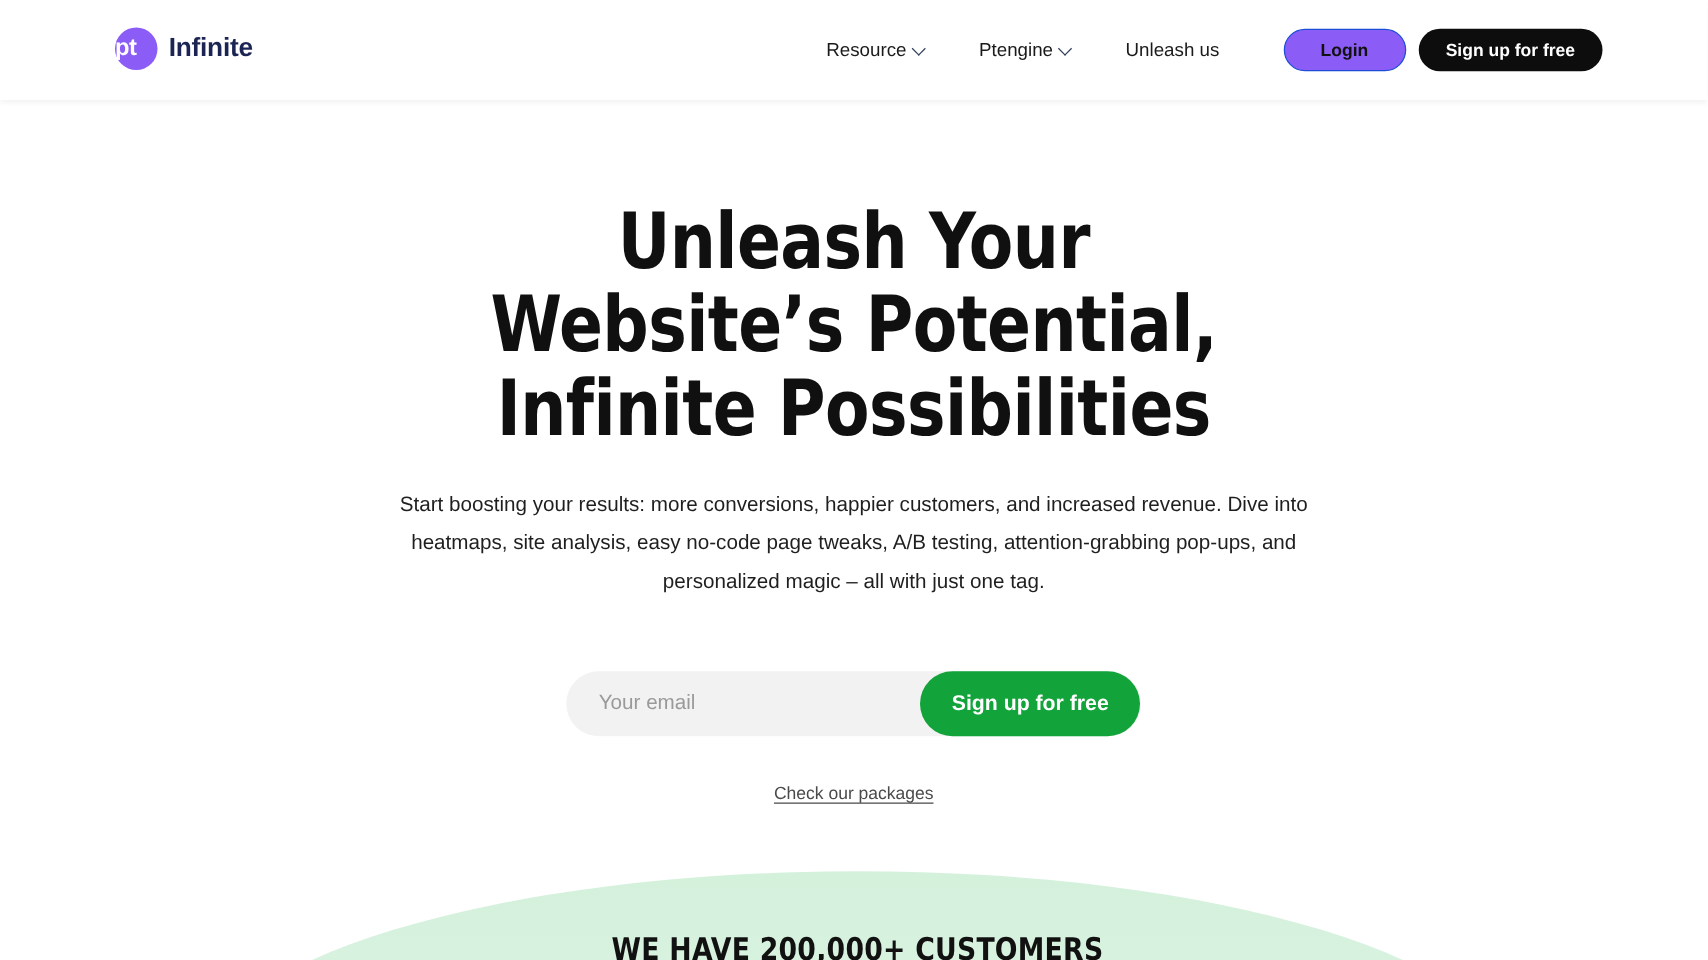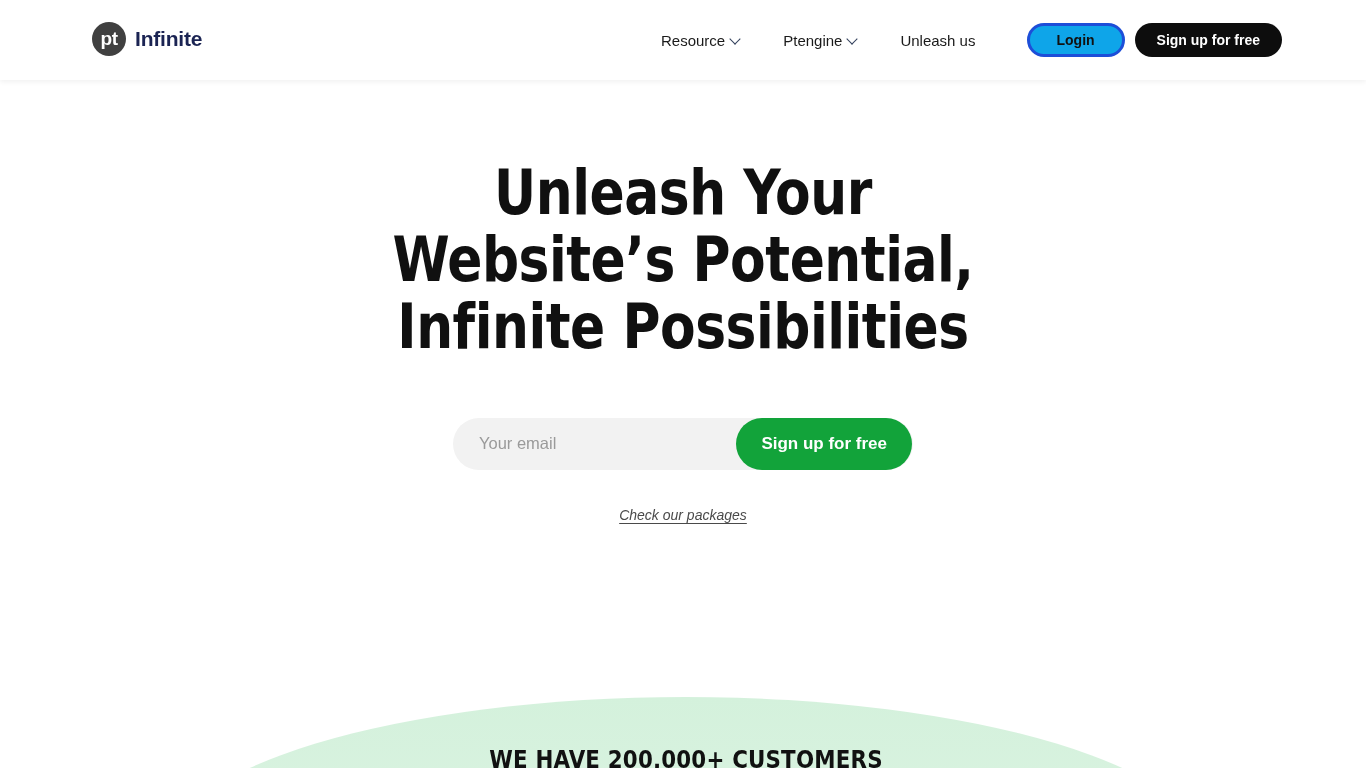--- a/index.html
+++ b/index.html
@@ -36,24 +36,24 @@
     left: 92px;
     top: 22px;
     display: flex;
     align-items: center;
     gap: 9px;
     text-decoration: none;
   }
   .brand-mark {
     width: 34px; height: 34px;
     border-radius: 50%;
-    background: #404040;
-    display: flex;
-    align-items: center;
-    justify-content: center;
+    background: #8b5cf6;
+    display: flex;
+    align-items: center;
+    justify-content: flex-start;
     flex: none;
   }
   .brand-mark span {
     color: #ffffff;
     font-size: 19px;
     font-weight: bold;
     letter-spacing: -0.5px;
     line-height: 1;
     position: relative;
     top: -1px;
@@ -108,22 +108,22 @@
     height: 80px;
     display: flex;
     align-items: center;
     gap: 10px;
   }
   .btn-login {
     height: 34px;
     min-width: 98px;
     padding: 0 20px;
     border-radius: 17px;
-    border: 3px solid #1d4ed8;
-    background: #0ea5e9;
+    border: 1px solid #1d4ed8;
+    background: #8b5cf6;
     color: #111111;
     font-family: inherit;
     font-size: 14px;
     font-weight: bold;
     cursor: pointer;
     display: flex;
     align-items: center;
     justify-content: center;
   }
   .btn-signup-header {
@@ -211,21 +211,20 @@
   }
 
   .packages-link {
     display: inline-block;
     margin-top: 37px;
     font-size: 14px;
     color: #4a4a4a;
     text-decoration: underline;
     text-underline-offset: 3px;
     cursor: pointer;
-    font-style: italic;
   }
 
   
   .customers-band {
     position: absolute;
     left: 161px;
     top: 697px;
     width: 1050px;
     height: 260px;
     background: linear-gradient(180deg, #d4f1dc 0%, #dff5e5 100%);
@@ -278,20 +277,21 @@
     <button class="btn-login">Login</button>
     <button class="btn-signup-header">Sign up for free</button>
   </div>
 
 </header>
 
 <section class="hero">
 
   <h1 class="hero-title">Unleash Your Website’s Potential, Infinite Possibilities</h1>
 
+  <p class="hero-sub">Start boosting your results: more conversions, happier customers, and increased revenue. Dive into heatmaps, site analysis, easy no-code page tweaks, A/B testing, attention-grabbing pop-ups, and personalized magic – all with just one tag.</p>
 
   <div class="signup-form">
     <input class="email-input" type="email" placeholder="Your email" style="">
     <button class="btn-signup-hero">Sign up for free</button>
   </div>
 
   <a class="packages-link" href="#">Check our packages</a>
 
 </section>
 

